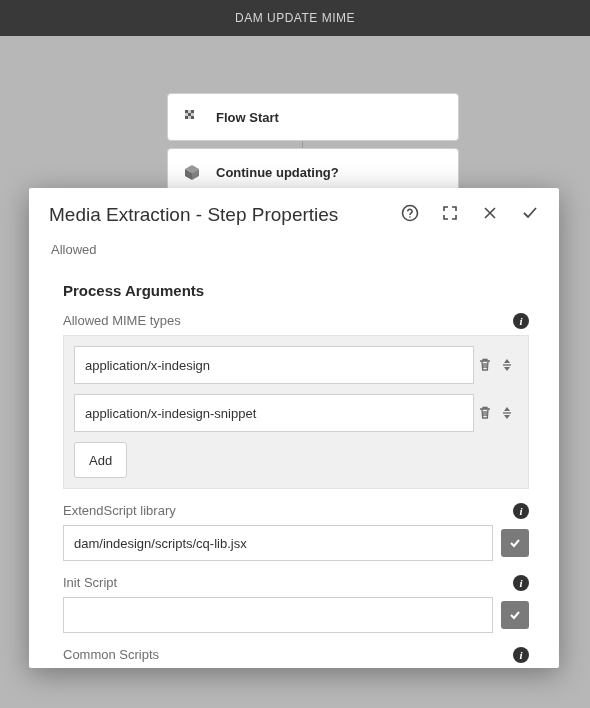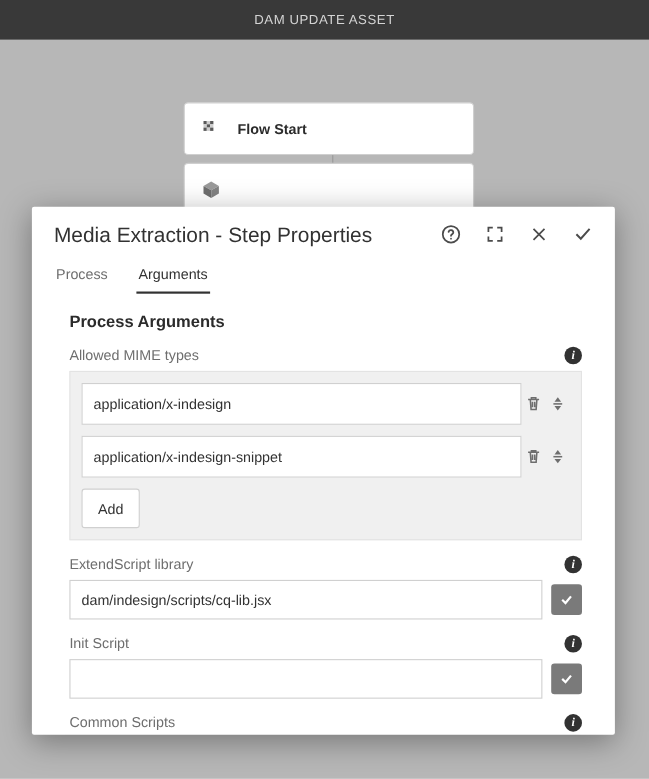--- a/index.html
+++ b/index.html
@@ -1,19 +1,19 @@
 <!DOCTYPE html>
 <html><head>
 <meta charset="utf-8">
 <style>
 *{box-sizing:border-box;margin:0;padding:0;font-family:-apple-system,BlinkMacSystemFont,"Segoe UI",Arial,sans-serif}
 body{background:#b7b7b7;width:590px;height:708px;overflow:hidden;position:relative}
 .topbar{height:36px;background:#393939;color:#d4d4d4;font-size:12px;letter-spacing:.5px;display:flex;align-items:center;justify-content:center}
 .canvas{position:relative;height:100%}
-.node{background:#fff;border:1px solid #cfcfcf;border-radius:4px;width:264px;height:48px;position:absolute;display:flex;align-items:center;padding:0 14px;font-size:13px;font-weight:700;color:#2b2b2b}
+.node{background:#fff;border:1px solid #cfcfcf;border-radius:4px;width:292px;height:48px;position:absolute;display:flex;align-items:center;padding:0 14px;font-size:13px;font-weight:700;color:#2b2b2b}
 .node .nicon{width:20px;height:20px;margin-right:14px;display:flex;align-items:center;justify-content:center}
 .connector{position:absolute;background:#9a9a9a;width:1px}
 
 .dialog{position:absolute;left:29px;top:188px;width:530px;height:480px;background:#fff;box-shadow:0 6px 28px rgba(0,0,0,.35);border-radius:2px;display:flex;flex-direction:column}
 .dlg-head{display:flex;align-items:flex-start;justify-content:space-between;padding:16px 20px 10px 20px}
 .dlg-title{font-size:19px;font-weight:300;color:#323232}
 .dlg-actions{display:flex;gap:22px;align-items:center}
 .dlg-actions .ibtn{width:18px;height:18px;display:flex;align-items:center;justify-content:center;cursor:pointer;color:#4b4b4b}
 
 .tabs{display:flex;gap:24px;padding:0 20px;border-bottom:1px solid transparent;font-size:13px;color:#6e6e6e}
@@ -42,21 +42,21 @@
 .single-row input{flex:1;height:36px;border:1px solid #d0d0d0;background:#fff;padding:0 10px;font-size:13px;color:#323232}
 .chk{width:28px;height:28px;border-radius:3px;background:#7a7a7a;display:flex;align-items:center;justify-content:center;align-self:center;cursor:pointer}
 .chk svg{stroke:#fff}
 
 svg{display:block}
 </style>
 </head>
 <body>
 
 <div class="topbar">
-  <span>DAM UPDATE ASSET</span>
+  <span>DAM UPDATE MIME</span>
 </div>
 
 <div class="canvas">
   <div class="node" style="left:167px;top:57px">
     <span class="nicon">
       <svg width="18" height="18" viewBox="0 0 18 18">
           <rect x="2" y="2" width="3" height="3" fill="#5a5a5a"></rect>
           <rect x="5" y="2" width="3" height="3" fill="#cfcfcf"></rect>
           <rect x="8" y="2" width="3" height="3" fill="#5a5a5a"></rect>
           <rect x="2" y="5" width="3" height="3" fill="#cfcfcf"></rect>
@@ -71,20 +71,21 @@
   </div>
   <div class="connector" style="left:302px;top:105px;height:13px"></div>
   <div class="node" style="left:167px;top:112px">
     <span class="nicon">
       <svg width="18" height="18" viewBox="0 0 18 18">
           <polygon points="9,2 16,6 9,10 2,6" fill="#9a9a9a"></polygon>
           <polygon points="2,6 9,10 9,17 2,13" fill="#6e6e6e"></polygon>
           <polygon points="16,6 9,10 9,17 16,13" fill="#828282"></polygon>
         </svg>
     </span>
+    <span>Continue updating?</span>
   </div>
 </div>
 
 <div class="dialog">
   <div class="dlg-head">
     <div class="dlg-title">Media Extraction - Step Properties</div>
     <div class="dlg-actions">
       <span class="ibtn">
         <svg width="18" height="18" viewBox="0 0 18 18" fill="none" stroke="#4b4b4b" stroke-width="1.6">
             <circle cx="9" cy="9" r="7.5"></circle>
@@ -104,22 +105,21 @@
       </span>
       <span class="ibtn">
         <svg width="18" height="18" viewBox="0 0 18 18" fill="none" stroke="#4b4b4b" stroke-width="1.8">
             <path d="M3 9l4 4 8-9"></path>
           </svg>
       </span>
     </div>
   </div>
 
   <div class="tabs">
-    <div class="tab">Process</div>
-    <div class="tab active">Arguments</div>
+    <div class="tab">Allowed</div>
   </div>
 
   <div class="dlg-body">
     <h3 class="section">Process Arguments</h3>
 
     <div class="field-label">
       <span>Allowed MIME types</span>
       <span class="info-ic">i</span>
     </div>
     <div class="multifield">

